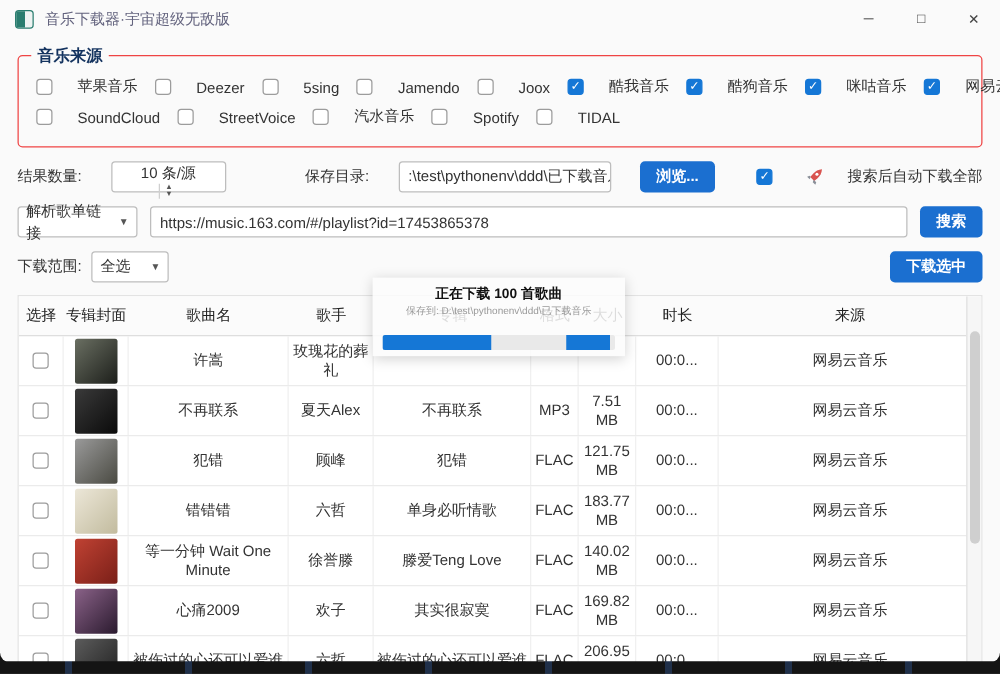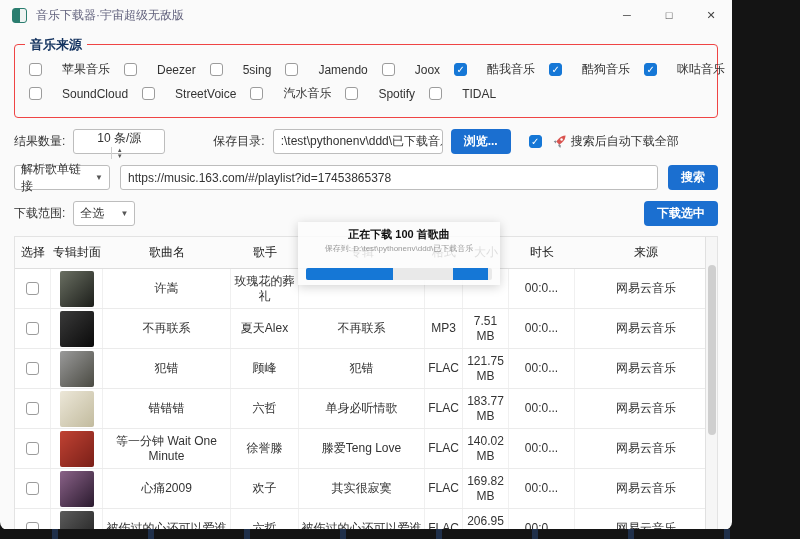--- a/index.html
+++ b/index.html
@@ -1,18 +1,18 @@
 <!DOCTYPE html>
 <html><head>
 <meta charset="utf-8">
 <style>
   * { margin:0; padding:0; box-sizing:border-box; }
   html,body { width:800px; height:539px; overflow:hidden; }
   body { background:#141414; font-family:"Liberation Sans","DejaVu Sans",sans-serif; font-size:12px; color:#333; }
-  .window { position:relative; width:732px; height:530px; background:#fafafa; border-radius:0 0 8px 8px; overflow:hidden; }
+  .window { position:relative; width:800px; height:530px; background:#fafafa; border-radius:0 0 8px 8px; overflow:hidden; }
 
   
   .titlebar { height:30px; display:flex; align-items:center; padding-left:12px; background:#fafafa; }
   .app-icon { width:15px; height:15px; border-radius:3px; border:1px solid #2a7d6f;
     background:linear-gradient(90deg,#2a7d6f 0 55%,#eef3f2 55% 100%); margin-right:9px; }
   .title-text { font-size:12px; color:#63637e; }
   .win-controls { margin-left:auto; display:flex; height:30px; }
   .win-btn { width:42px; height:30px; display:flex; align-items:center; justify-content:center; font-size:11px; color:#444; cursor:default; }
 
   .content { padding:6px 14px 0 14px; }
@@ -21,21 +21,21 @@
   .groupbox { position:relative; border:1px solid #ef4444; border-radius:4px; padding:12px 10px 8px 10px; margin-top:8px; }
   .groupbox-label { position:absolute; top:-9px; left:10px; background:#fafafa; padding:0 5px; font-weight:bold; font-size:13px; color:#14335f; }
   .src-row { display:flex; flex-wrap:nowrap; align-items:center; gap:14px; margin:4px 0 7px 4px; }
   .cb { display:inline-flex; align-items:center; gap:20px; cursor:default; white-space:nowrap; }
   .cb-box { width:13px; height:13px; border:1px solid #9c9c9c; border-radius:3px; background:#fff;
     display:inline-flex; align-items:center; justify-content:center; font-size:10px; line-height:1; color:#fff; flex:none; }
   .cb[data-checked="true"] .cb-box { background:#1577d6; border-color:#1577d6; }
   .cb[data-checked="true"] .cb-box::after { content:"✓"; }
 
   
-  .ctl-row { display:flex; align-items:center; margin-top:11px; }
+  .ctl-row { display:flex; align-items:center; margin-top:11px;justify-content:space-between; }
   .lbl { color:#333; margin-right:8px; white-space:nowrap; }
   .spin { display:flex; align-items:center; border:1px solid #bdbdbd; border-radius:3px; background:#fff; height:25px; width:92px;flex-direction:column; }
   .spin-val { flex:1; text-align:center; }
   .spin-btns { display:flex; flex-direction:column; border-left:1px solid #cfcfcf; height:100%; width:16px; }
   .spin-btns span { flex:1; display:flex; align-items:center; justify-content:center; font-size:6px; color:#555; }
   .input { border:1px solid #bdbdbd; border-radius:3px; background:#fff; height:25px; display:flex; align-items:center; padding:0 7px; overflow:hidden; white-space:nowrap; }
   .btn-blue { background:#1b6fd0; color:#fff; font-weight:bold; border:none; border-radius:4px; height:25px; padding:0 13px; font-size:12px; cursor:default; white-space:nowrap; font-family:inherit; }
   .rocket { width:15px; height:15px; margin:0 4px 0 10px; flex:none; }
   .select { display:flex; align-items:center; justify-content:space-between; border:1px solid #bdbdbd; border-radius:3px; background:#fff; height:25px; padding:0 6px; }
   .caret { font-size:8px; color:#555; margin-left:6px; }

